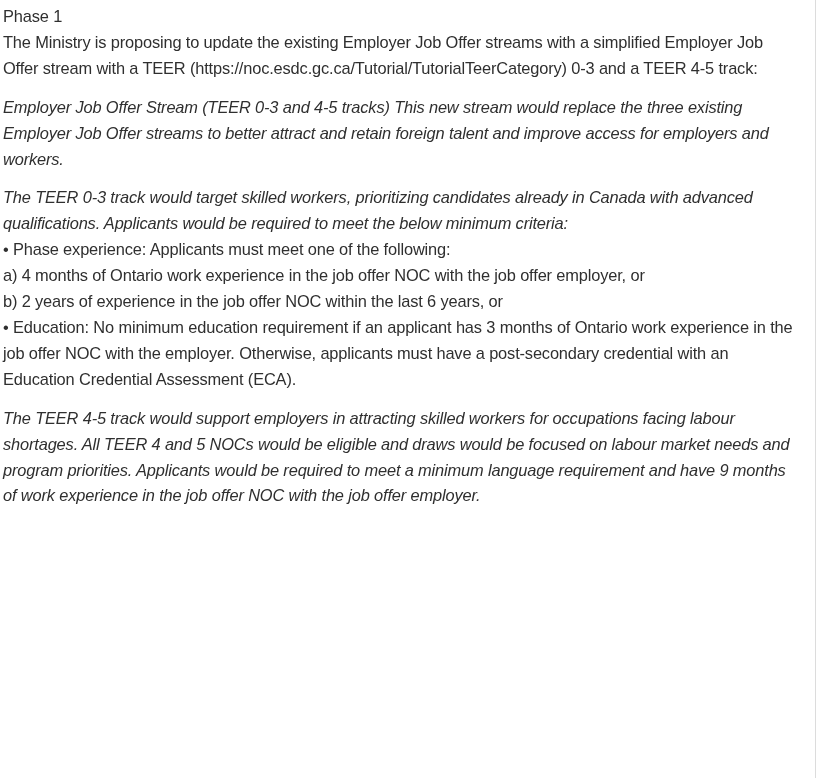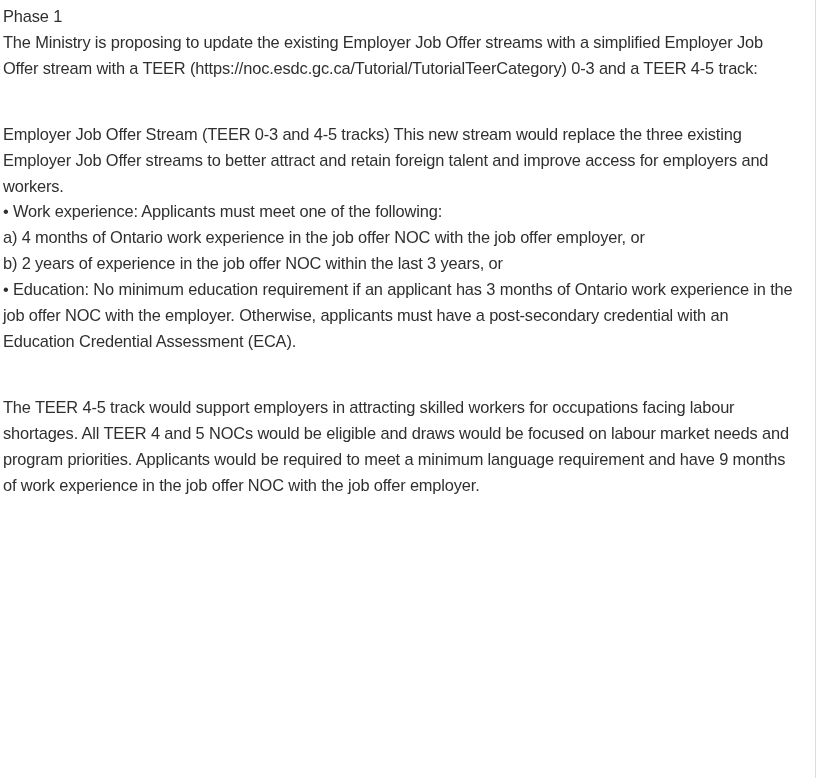--- a/index.html
+++ b/index.html
@@ -55,21 +55,22 @@
     line-height: inherit;
     font-weight: normal;
     color: inherit;
     text-align: left;
     word-wrap: break-word;
     overflow-wrap: break-word;
   }
 
   
   .para.spaced-before {
-    margin-top: 40px;
+    margin-top: 13px;
+    font-style: italic;
   }
 
   .para.lead {
     margin: 0;
   }
 
   
   .clipped-line {
     position: absolute;
     left: 3px;
@@ -88,27 +89,28 @@
 <div class="doc-panel">
 
   <div class="doc-body">
 
     <p class="para lead">Phase 1</p>
 
     <p class="para">The Ministry is proposing to update the existing Employer Job Offer streams with a simplified Employer Job Offer stream with a TEER (https://noc.esdc.gc.ca/Tutorial/TutorialTeerCategory) 0-3 and a TEER 4-5 track:</p>
 
     <p class="para spaced-before">Employer Job Offer Stream (TEER 0-3 and 4-5 tracks) This new stream would replace the three existing Employer Job Offer streams to better attract and retain foreign talent and improve access for employers and workers.</p>
 
+    <p class="para spaced-before">The TEER 0-3 track would target skilled workers, prioritizing candidates already in Canada with advanced qualifications. Applicants would be required to meet the below minimum criteria:</p>
 
 
-    <p class="para">• Work experience: Applicants must meet one of the following:</p>
+    <p class="para">• Phase experience: Applicants must meet one of the following:</p>
 
     <p class="para">a) 4 months of Ontario work experience in the job offer NOC with the job offer employer, or</p>
 
-    <p class="para">b) 2 years of experience in the job offer NOC within the last 3 years, or</p>
+    <p class="para">b) 2 years of experience in the job offer NOC within the last 6 years, or</p>
 
 
     <p class="para">• Education: No minimum education requirement if an applicant has 3 months of Ontario work experience in the job offer NOC with the employer. Otherwise, applicants must have a post-secondary credential with an Education Credential Assessment (ECA).</p>
 
     <p class="para spaced-before">The TEER 4-5 track would support employers in attracting skilled workers for occupations facing labour shortages. All TEER 4 and 5 NOCs would be eligible and draws would be focused on labour market needs and program priorities. Applicants would be required to meet a minimum language requirement and have 9 months of work experience in the job offer NOC with the job offer employer.</p>
 
 
 
   </div>
 

